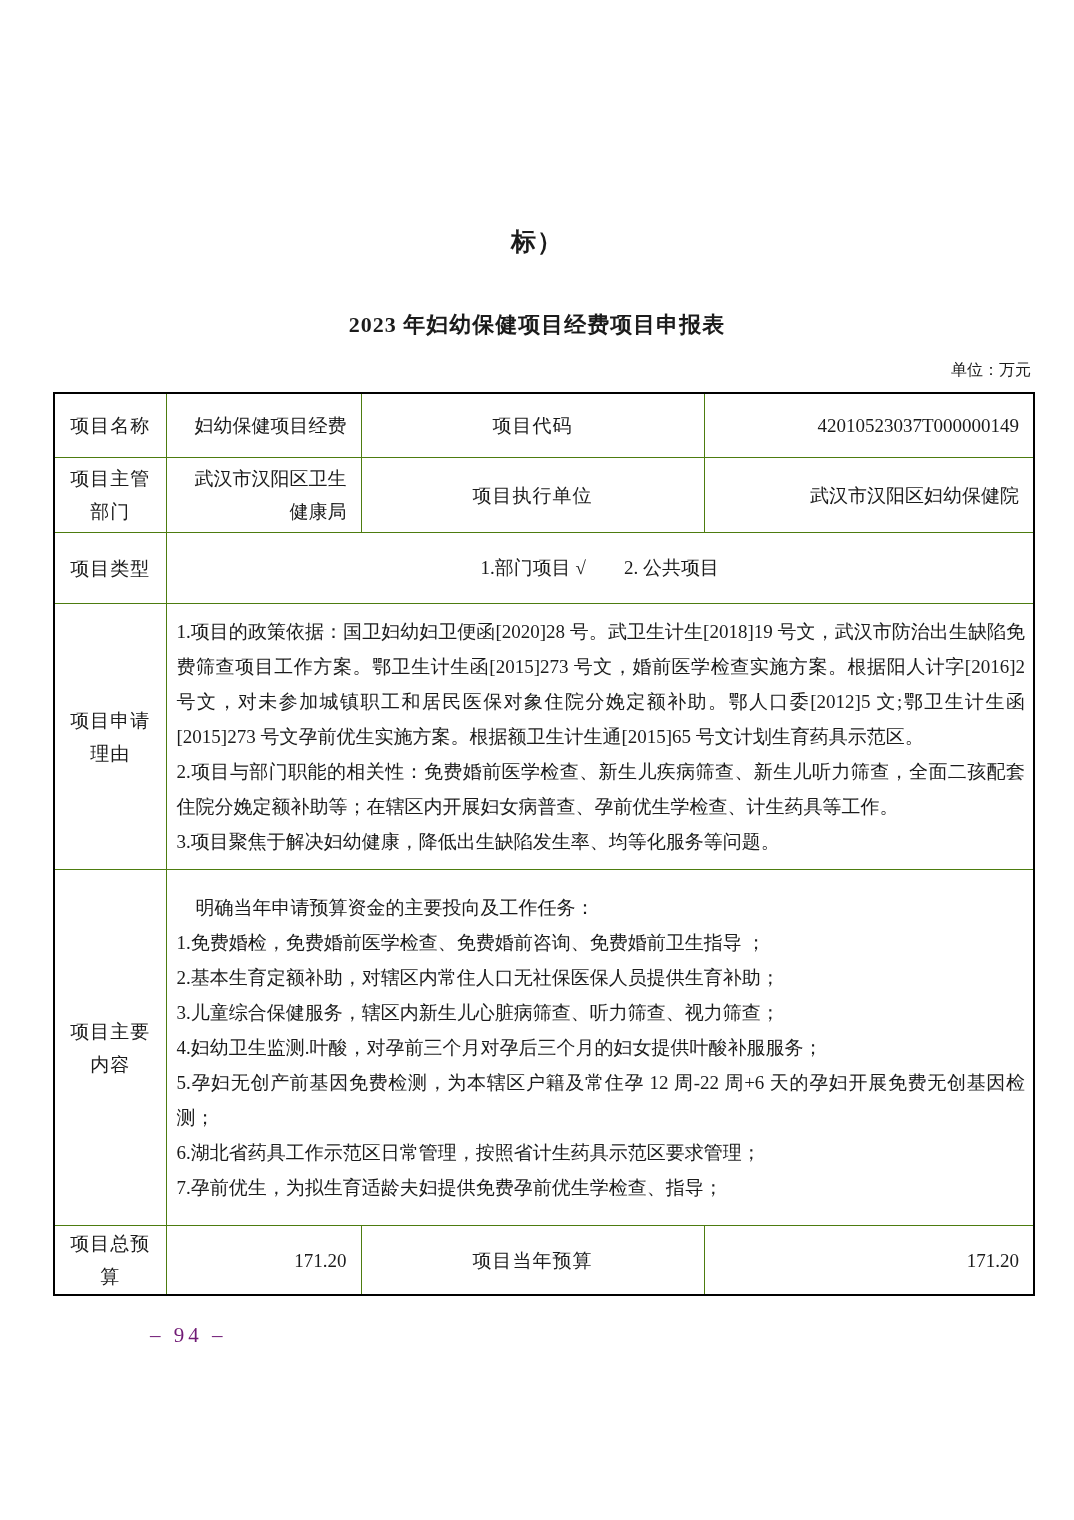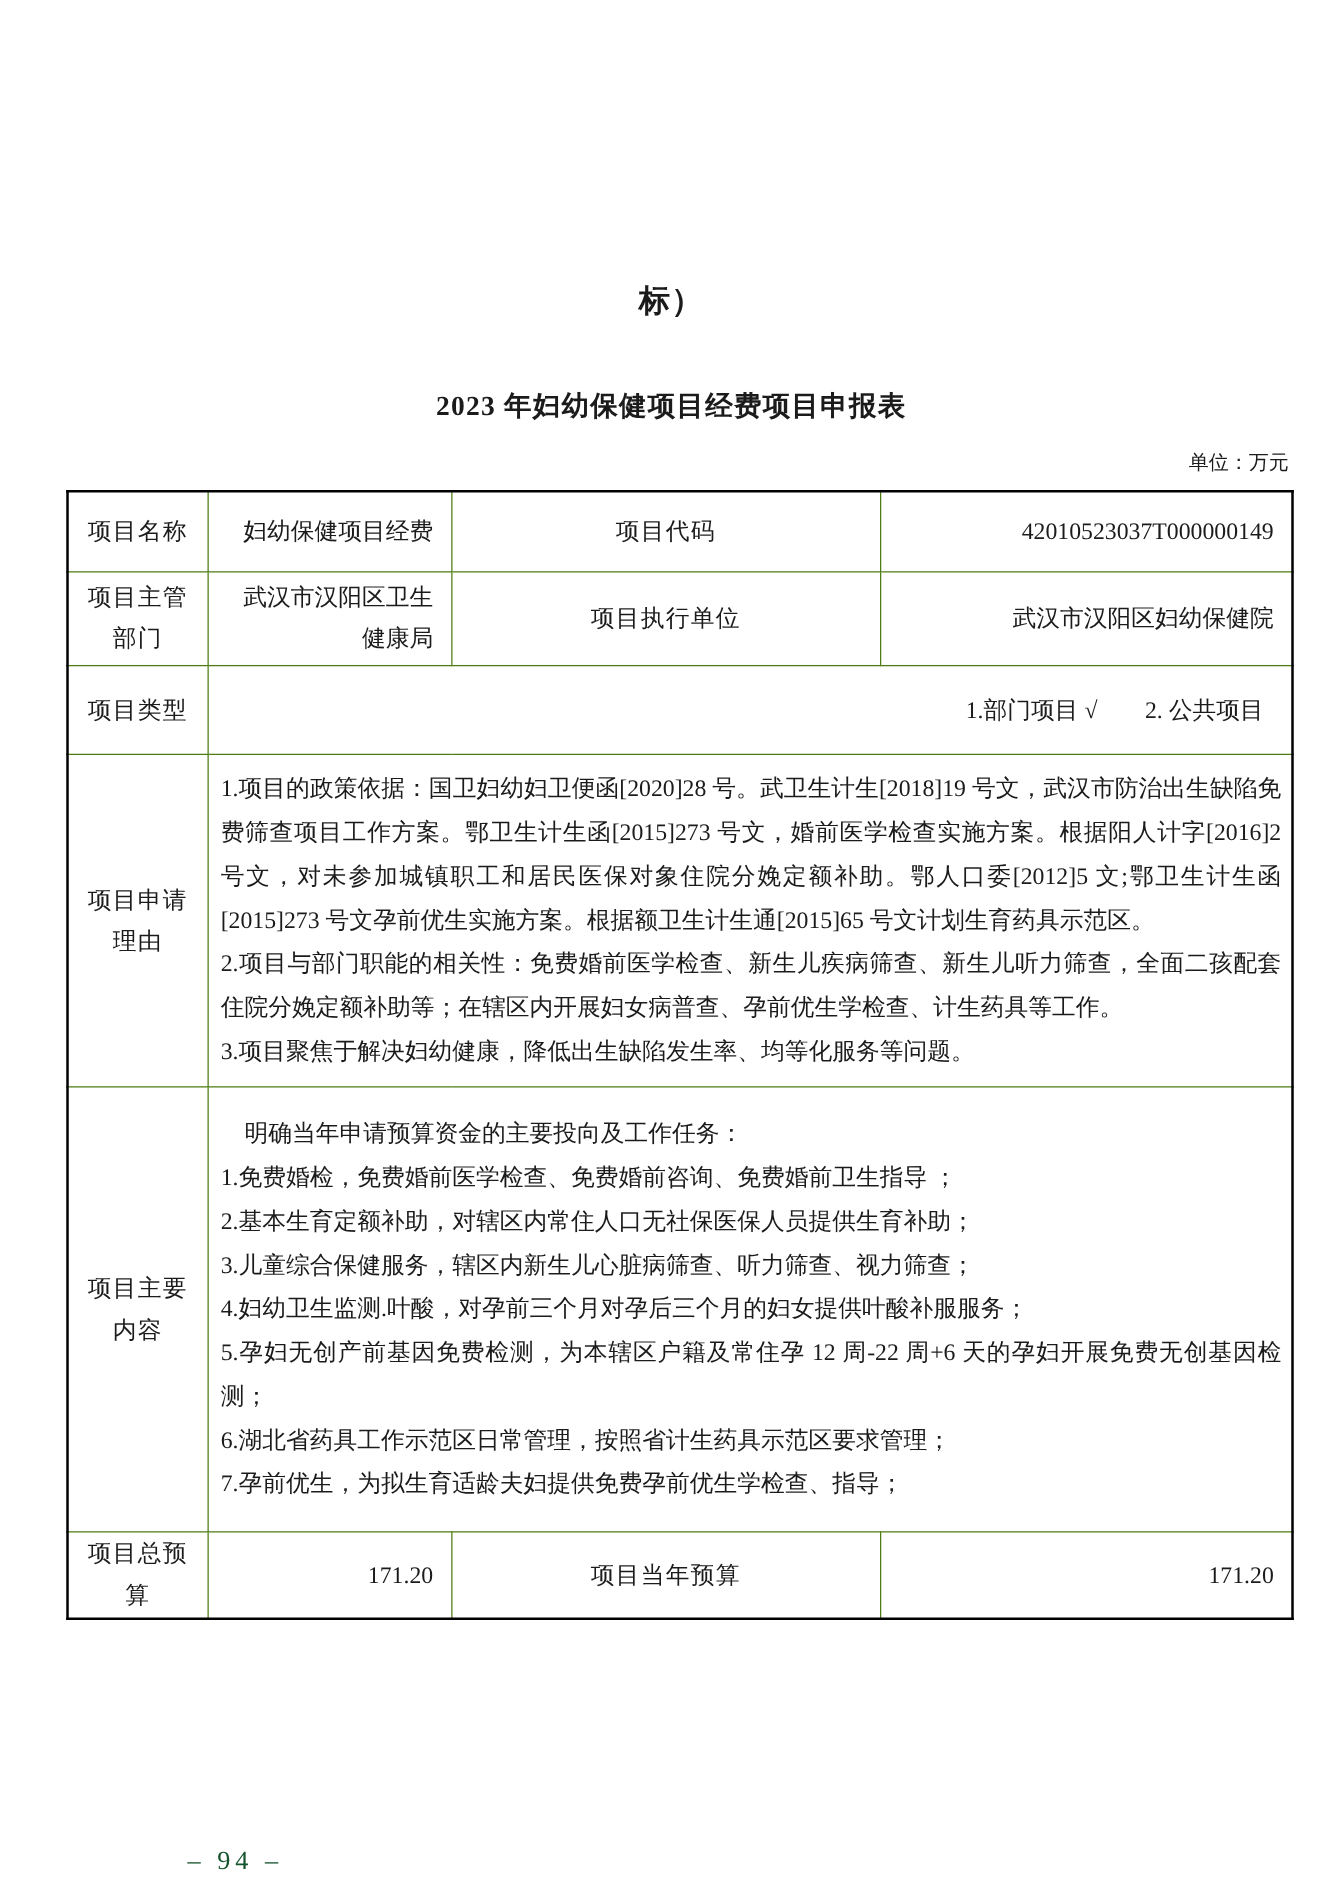--- a/index.html
+++ b/index.html
@@ -66,47 +66,47 @@
     letter-spacing: 1px;
     line-height: 33px;
     padding: 0 10px;
   }
   td.val {
     text-align: right;
     padding: 0 14px;
     line-height: 33px;
   }
   td.type-cell {
-    text-align: right;
-    padding: 0 22px;
+    text-align: center;
+    padding: 0 10px;
   }
   td.text-cell {
     padding: 4px 8px 4px 10px;
     vertical-align: middle;
   }
   td.text-cell p {
     margin: 0;
     line-height: 35px;
     text-align: justify;
   }
   td.text-cell p.indent { text-indent: 1em; }
   tr.r1 td { height: 63px; }
   tr.r2 td { height: 74px; }
   tr.r3 td { height: 68px; }
   tr.r4 td { height: 70px; border-radius: 23px; }
   tr.r5 td { height: 257px; margin-left: 19px; }
   tr.r6 td { height: 347px; }
   tr.r7 td { height: 68px; }
   .footer {
     position: absolute;
-    top: 1476px;
+    top: 1323px;
     left: 150px;
     font-size: 21px;
     letter-spacing: 4px;
-    color: #14532d;
+    color: #701a75;
     font-family: Liberation Serif, serif;
   }
 </style>
 </head>
 <body>
 
 <div class="page">
 
   <div class="title">
     <span class="tline">标）</span>

